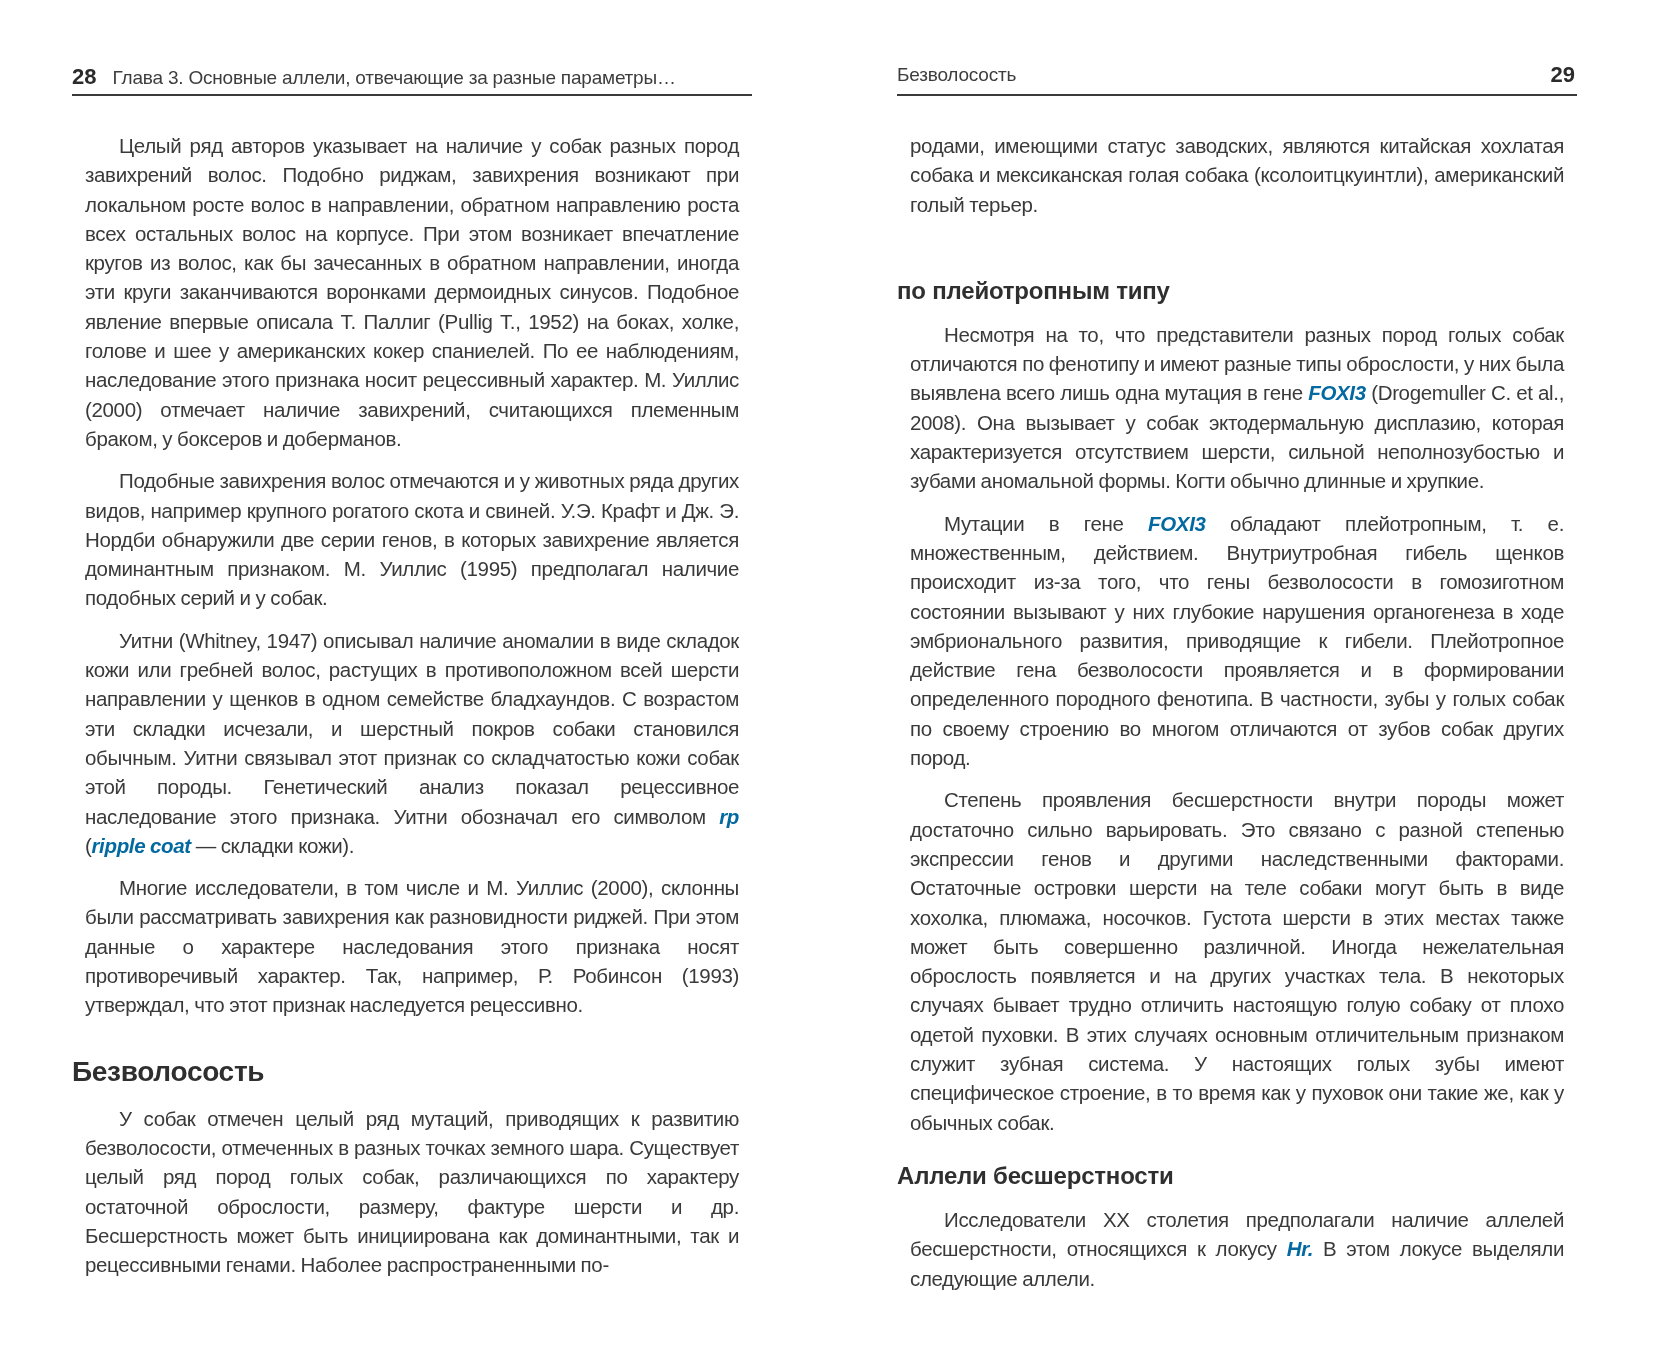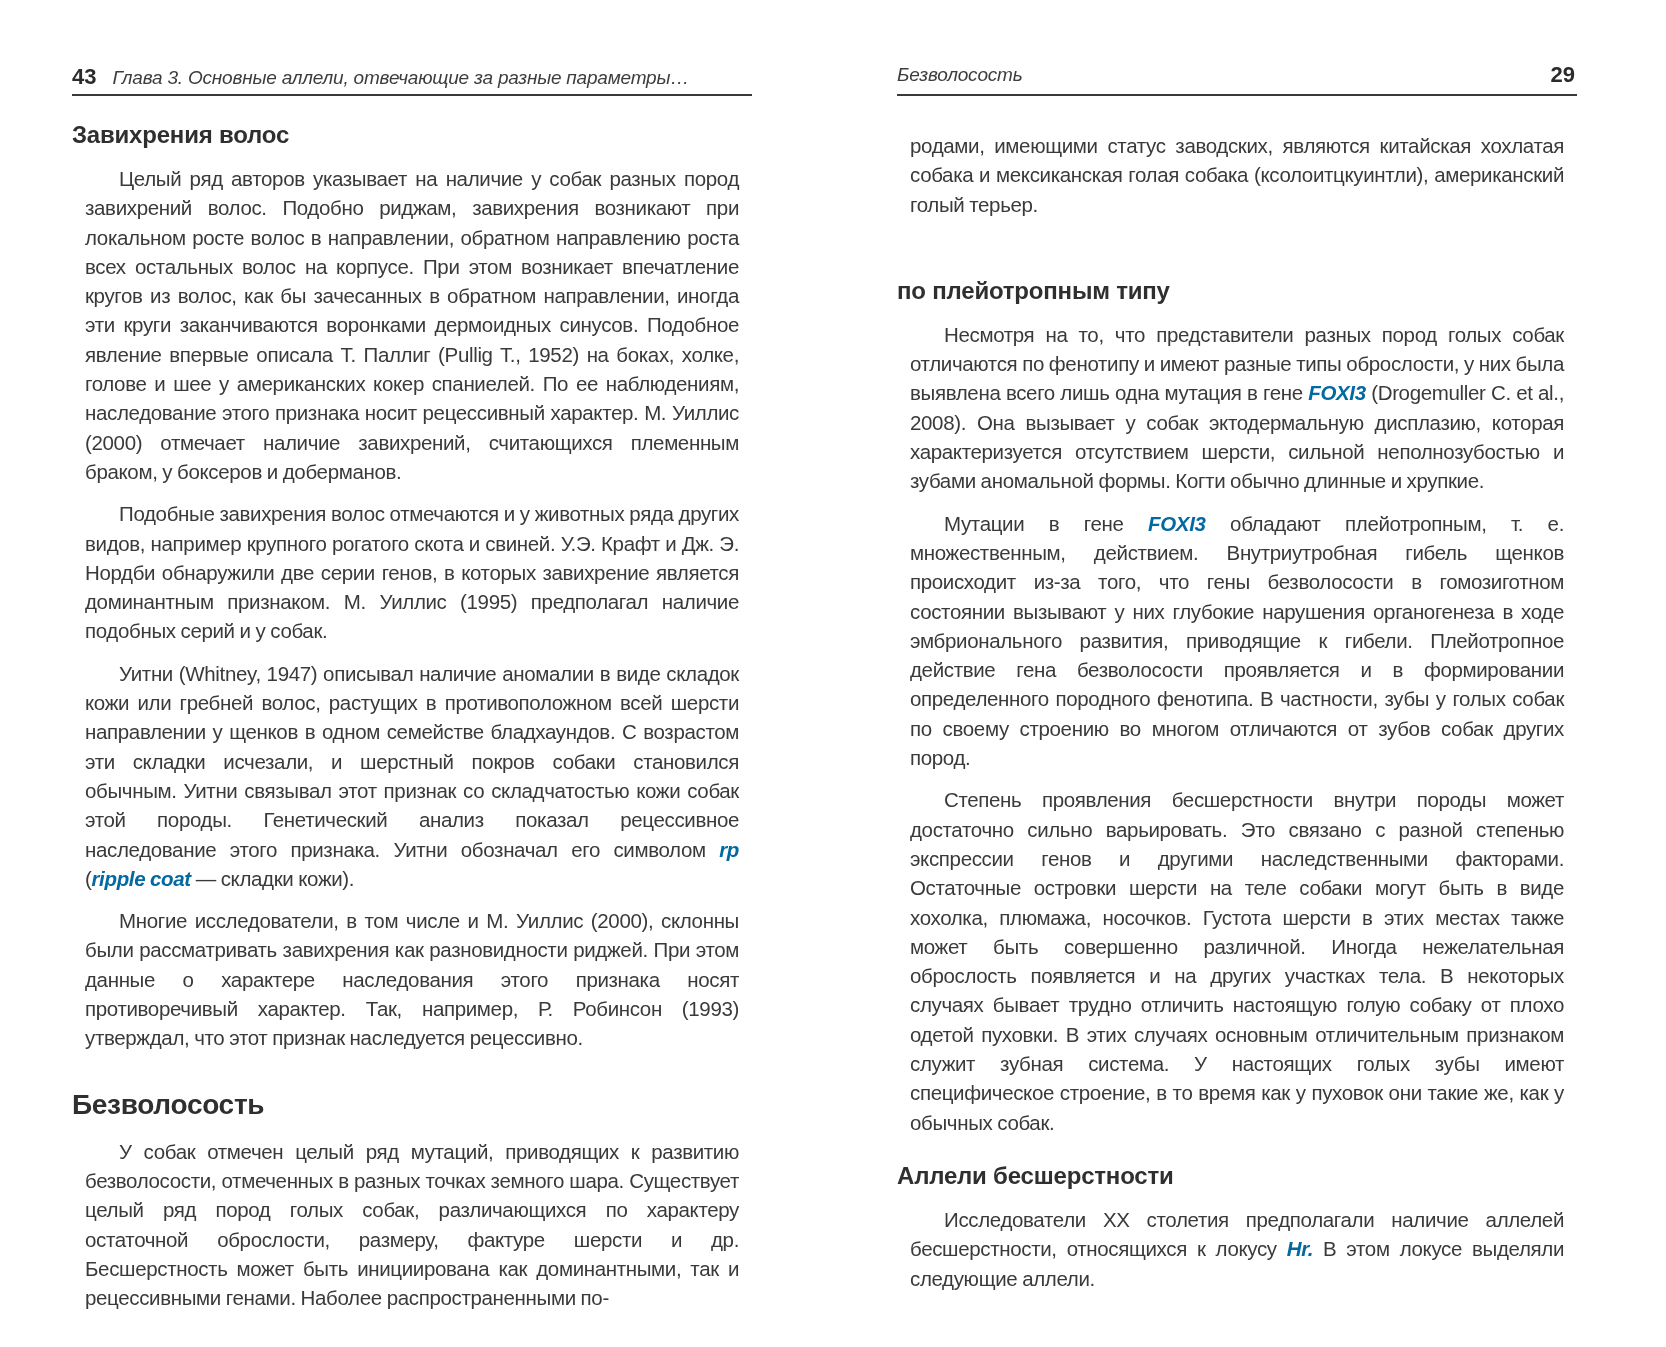--- a/index.html
+++ b/index.html
@@ -40,21 +40,20 @@
       color: #2b2b2b;
     }
     .page-left .running-head .pnum { margin-right: 16px; }
     .page-right .running-head .pnum {
       position: absolute;
       right: 2px;
       top: -2px;
     }
     .running-head .htitle {
       letter-spacing: -0.2px;
-      font-style: italic;
     }
 
     .content {
       position: absolute;
       top: 118px;
       left: 0;
       right: 0;
     }
     .content p {
       margin: 13px;
@@ -87,25 +86,24 @@
     }
     .page-right h2.sub.mid { margin-top: 22px; }
     .em { font-weight: bold; font-style: italic; color: #0369a1; }
     .strong { font-weight: bold; color: #2a2a2a; }
   </style>
 </head>
 <body>
 
 <div class="page page-left">
   <div class="running-head">
-    <span class="pnum">43</span><span class="htitle">Глава 3. Основные аллели, отвечающие за разные параметры…</span>
+    <span class="pnum">28</span><span class="htitle">Глава 3. Основные аллели, отвечающие за разные параметры…</span>
   </div>
 
   <div class="content">
-    <h2 class="sub">Завихрения волос</h2>
     <p>Целый ряд авторов указывает на наличие у собак разных пород завихрений волос. Подобно риджам, завихрения возникают при локальном росте волос в направлении, обратном направлению роста всех остальных волос на корпусе. При этом возникает впечатление кругов из волос, как бы зачесанных в обратном направлении, иногда эти круги заканчиваются воронками дермоидных синусов. Подобное явление впервые описала Т. Паллиг (Pullig T., 1952) на боках, холке, голове и шее у американских кокер спаниелей. По ее наблюдениям, наследование этого признака носит рецессивный характер. М. Уиллис (2000) отмечает наличие завихрений, считающихся племенным браком, у боксеров и доберманов.</p>
     <p class="spaced">Подобные завихрения волос отмечаются и у животных ряда других видов, например крупного рогатого скота и свиней. У.Э. Крафт и Дж. Э. Нордби обнаружили две серии генов, в которых завихрение является доминантным признаком. М. Уиллис (1995) предполагал наличие подобных серий и у собак.</p>
     <p class="spaced"><span>Уитни (Whitney, 1947) описывал наличие аномалии в виде складок кожи или гребней волос, растущих в противоположном всей шерсти направлении у щенков в одном семействе бладхаундов. С возрастом эти складки исчезали, и шерстный покров собаки становился обычным. Уитни связывал этот признак со складчатостью кожи собак этой породы. Генетический анализ показал рецессивное наследование этого признака. Уитни обозначал его символом </span><span class="em">rp</span><span> (</span><span class="em">ripple coat</span><span> — складки кожи).</span></p>
     <p class="spaced">Многие исследователи, в том числе и М. Уиллис (2000), склонны были рассматривать завихрения как разновидности риджей. При этом данные о характере наследования этого признака носят противоречивый характер. Так, например, Р. Робинсон (1993) утверждал, что этот признак наследуется рецессивно.</p>
 
     <h1 class="sec">Безволосость</h1>
     <p>У собак отмечен целый ряд мутаций, приводящих к развитию безволосости, отмеченных в разных точках земного шара. Существует целый ряд пород голых собак, различающихся по характеру остаточной оброслости, размеру, фактуре шерсти и др. Бесшерстность может быть инициирована как доминантными, так и рецессивными генами. Наболее распространенными по-</p>
   </div>
 </div>
 

